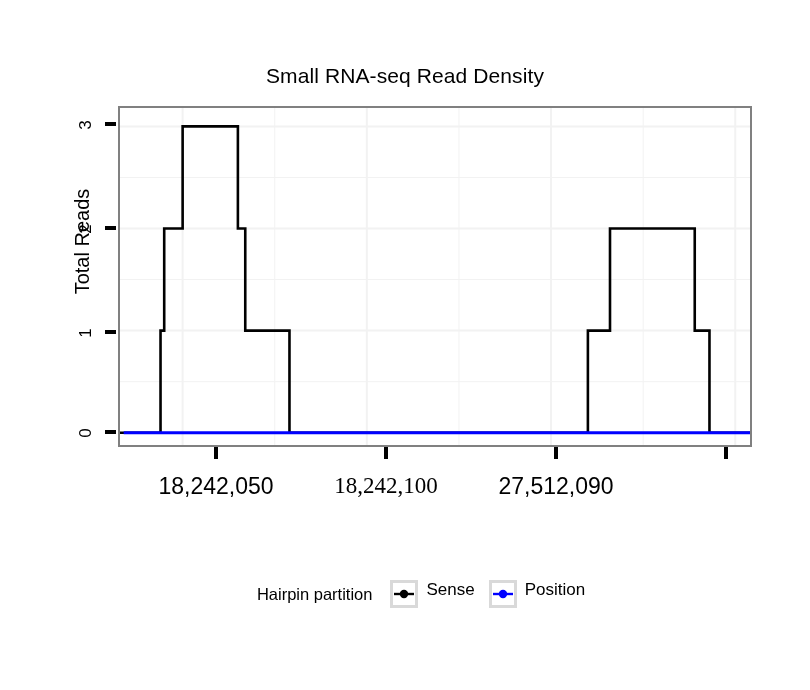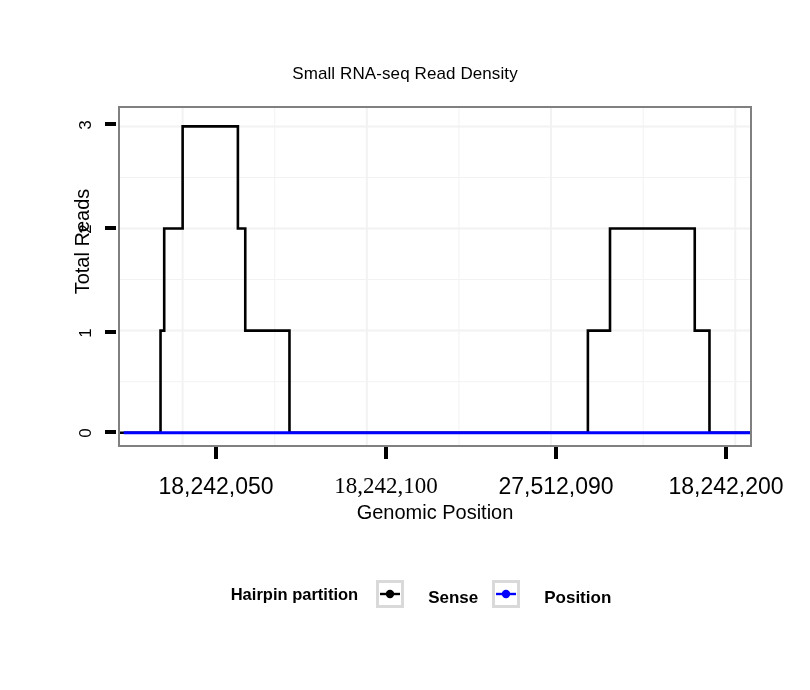--- a/index.html
+++ b/index.html
@@ -20,21 +20,21 @@
     left: 0; top: 0;
     width: 810px;
     height: 690px;
   }
   .chart-title {
     position: absolute;
     left: 0;
     top: 64px;
     width: 810px;
     text-align: center;
-    font-size: 17px;
+    font-size: 21px;
     color: #000;
     letter-spacing: 0.1px;
   }
   
   .panel {
     position: absolute;
     left: 118px;
     top: 106px;
     width: 634px;
     height: 341px;
@@ -106,29 +106,28 @@
     left: 0;
     top: 580px;
     width: 810px;
     display: flex;
     align-items: center;
     justify-content: center;
     gap: 14px;
   }
   .legend-title {
     font-size: 16.5px;
-    font-weight: bold;
+    font-weight: normal;
     margin-right: 4px;
     padding-left: 32px;
   }
   .legend-entry {
     display: flex;
-    align-items: flex-end;
-    gap: 24px;
-    font-weight: bold;
+    align-items: flex-start;
+    gap: 8px;
   }
   .legend-key {
     width: 28px;
     height: 28px;
     border: 3px solid #d9d9d9;
     background: #ffffff;
     box-sizing: border-box;
     display: flex;
     align-items: center;
     justify-content: center;
@@ -183,23 +182,21 @@
   </div>
 
   <div class="xtick-mark" style="left:214px; top:447px;"></div>
   <div class="xtick-mark" style="left:384px; top:447px;"></div>
   <div class="xtick-mark" style="left:554px; top:447px;"></div>
   <div class="xtick-mark" style="left:724px; top:447px;"></div>
 
   <div class="xtick-label" style="left:136px;">18,242,050</div>
   <div class="xtick-label" style="left:306px;font-family:Liberation Serif, serif;">18,242,100</div>
   <div class="xtick-label" style="left:476px;">27,512,090</div>
-  <div class="xtick-label" style="left:646px;">18,242,200</div>
-
-  <div class="xlab">Genomic Position</div>
+
 
   <div class="legend">
     <div class="legend-title">Hairpin partition</div>
 
     <div class="legend-entry">
       <div class="legend-key">
         <svg width="22" height="22" viewBox="0 0 22 22">
           <line x1="1" y1="11" x2="21" y2="11" stroke="#000000" stroke-width="2.4"></line>
           <circle cx="11" cy="11" r="4.2" fill="#000000"></circle>
         </svg>

